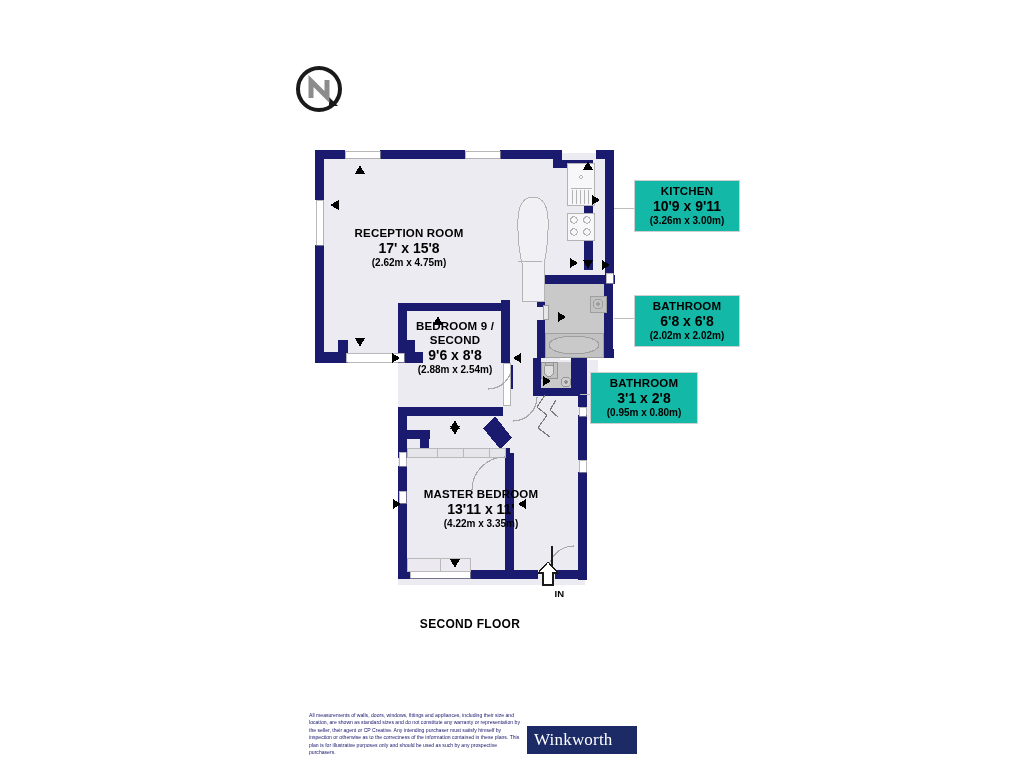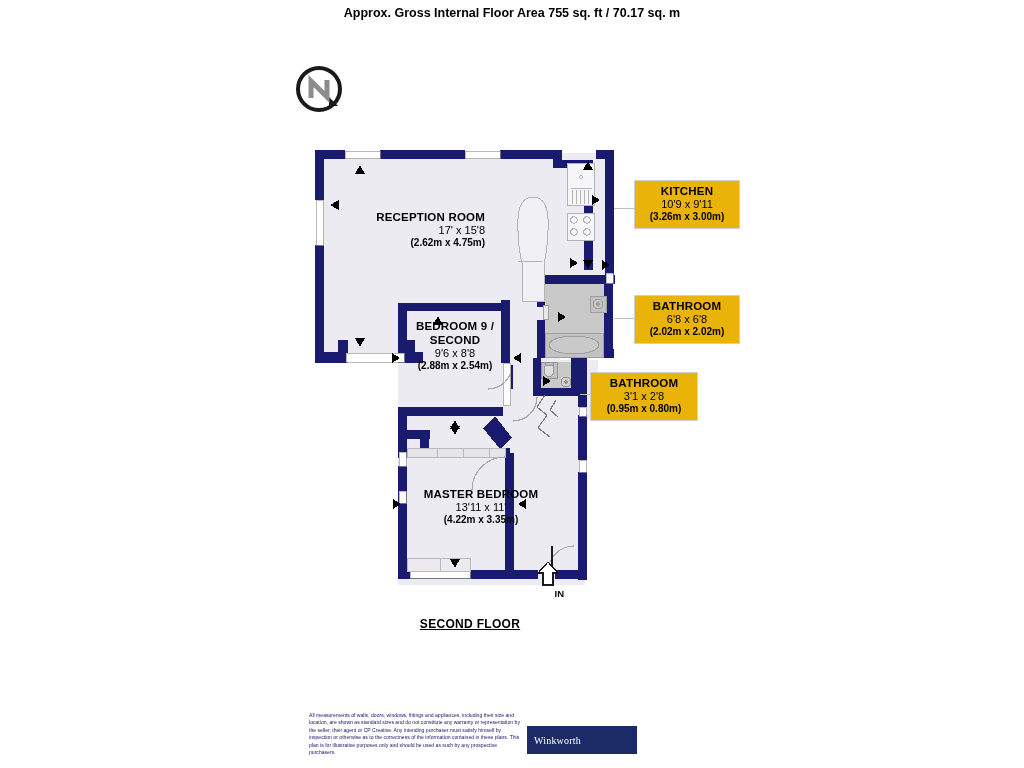--- a/index.html
+++ b/index.html
@@ -17,60 +17,59 @@
 
   
   #compass{position:absolute;left:295px;top:65px;width:52px;height:52px;}
 
   
   #plan{position:absolute;left:0;top:0;width:1024px;height:700px;}
 
   
   .roomlabel{position:absolute;text-align:center;line-height:1.22;}
   .roomlabel .rl-name{font-size:11.5px;font-weight:bold;letter-spacing:.2px;}
-  .roomlabel .rl-imp{font-size:11px;font-weight:normal;}
+  .roomlabel .rl-imp{font-size:14px;font-weight:bold;}
   .roomlabel .rl-met{font-size:10px;font-weight:bold;}
-  .boxed{border:1px solid #cfcfcf;background:#eab308;padding:3px 6px 4px 6px;}
-
-  
-  #label-reception{left:333px;top:210px;width:152px;text-align:right;}
+  .boxed{border:1px solid #cfcfcf;background:#14b8a6;padding:3px 6px 4px 6px;}
+
+  
+  #label-reception{left:333px;top:226px;width:152px;}
   #label-bedroom2{left:396px;top:319px;width:118px;}
   #label-master{left:398px;top:487px;width:142px;margin-left:12px;}
 
   
   #label-kitchen{left:634px;top:180px;width:92px;}
   #label-bathroom1{left:634px;top:295px;width:92px;}
   #label-bathroom2{left:590px;top:372px;width:94px;}
 
   
   #floor-caption{position:absolute;left:380px;top:617px;width:180px;text-align:center;
-                 font-size:12px;font-weight:bold;letter-spacing:.3px;text-decoration:underline;}
+                 font-size:12px;font-weight:bold;letter-spacing:.3px;}
 
   
   #in-label{position:absolute;left:534px;top:588px;width:30px;text-align:right;
             font-size:9.5px;font-weight:bold;}
 
   
   #footer{position:absolute;left:0;top:712px;width:1024px;height:56px;}
   #disclaimer{position:absolute;left:309px;top:0px;width:216px;
               font-size:5.1px;line-height:1.46;color:#15156b;
               font-family:"Liberation Sans","DejaVu Sans",sans-serif;}
   #logo-box{position:absolute;left:527px;top:726px;width:110px;height:28px;
             background:#1c2a66;}
   #logo-text{position:absolute;left:0;top:0;width:110px;height:28px;
              display:flex;align-items:center;justify-content:flex-start;
              padding-left:7px;box-sizing:border-box;
              color:#ffffff;font-family:"Liberation Serif","DejaVu Serif",serif;
-             font-size:10px;letter-spacing:.2px;}
+             font-size:17px;letter-spacing:.2px;}
 </style>
 </head>
 <body>
 
 <div id="title-block">
-  <div id="plan-subtitle">Approx. Gross Internal Floor Area 755 sq. ft / 70.17 sq. m</div>
 </div>
 
 <div id="compass">
   <svg width="52" height="52" viewBox="0 0 52 52">
     <circle cx="24" cy="24" r="21" fill="#ffffff" stroke="#1a1a1a" stroke-width="4"></circle>
     <path d="M34 32 L43 41 L34 41 Z" fill="#1a1a1a"></path>
     <path d="M16 33 L16 16 L32 32 L32 15" stroke="#8c8c8c" stroke-width="5" fill="none" stroke-linejoin="miter" stroke-linecap="butt"></path>
   </svg>
 </div>
 

